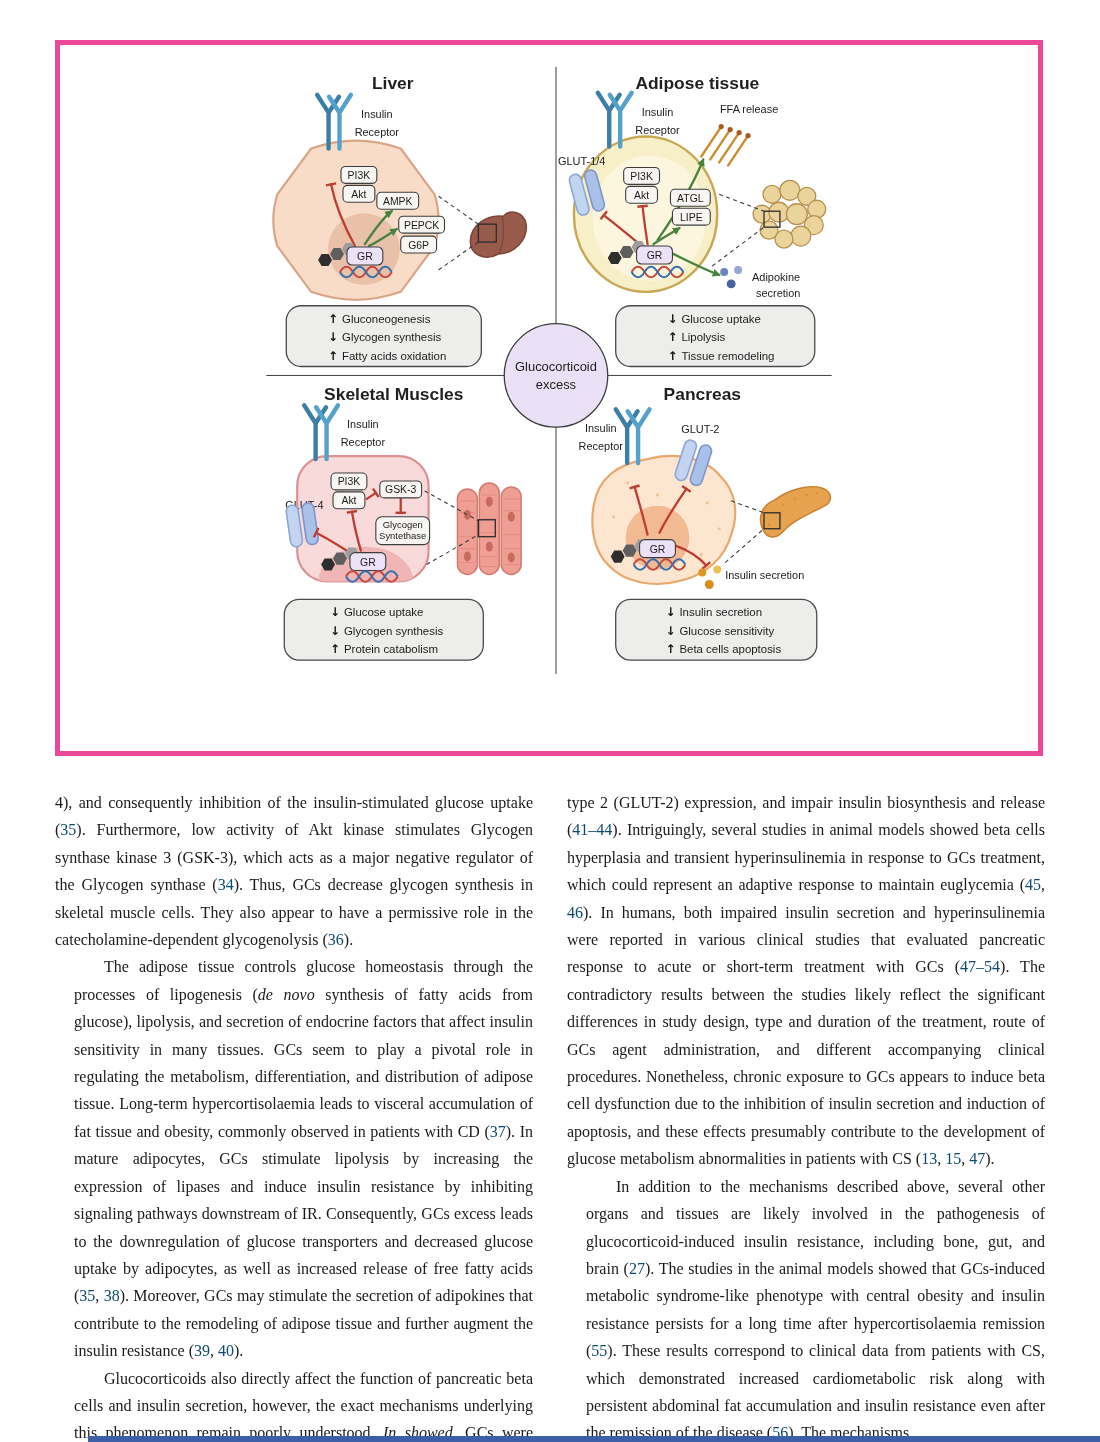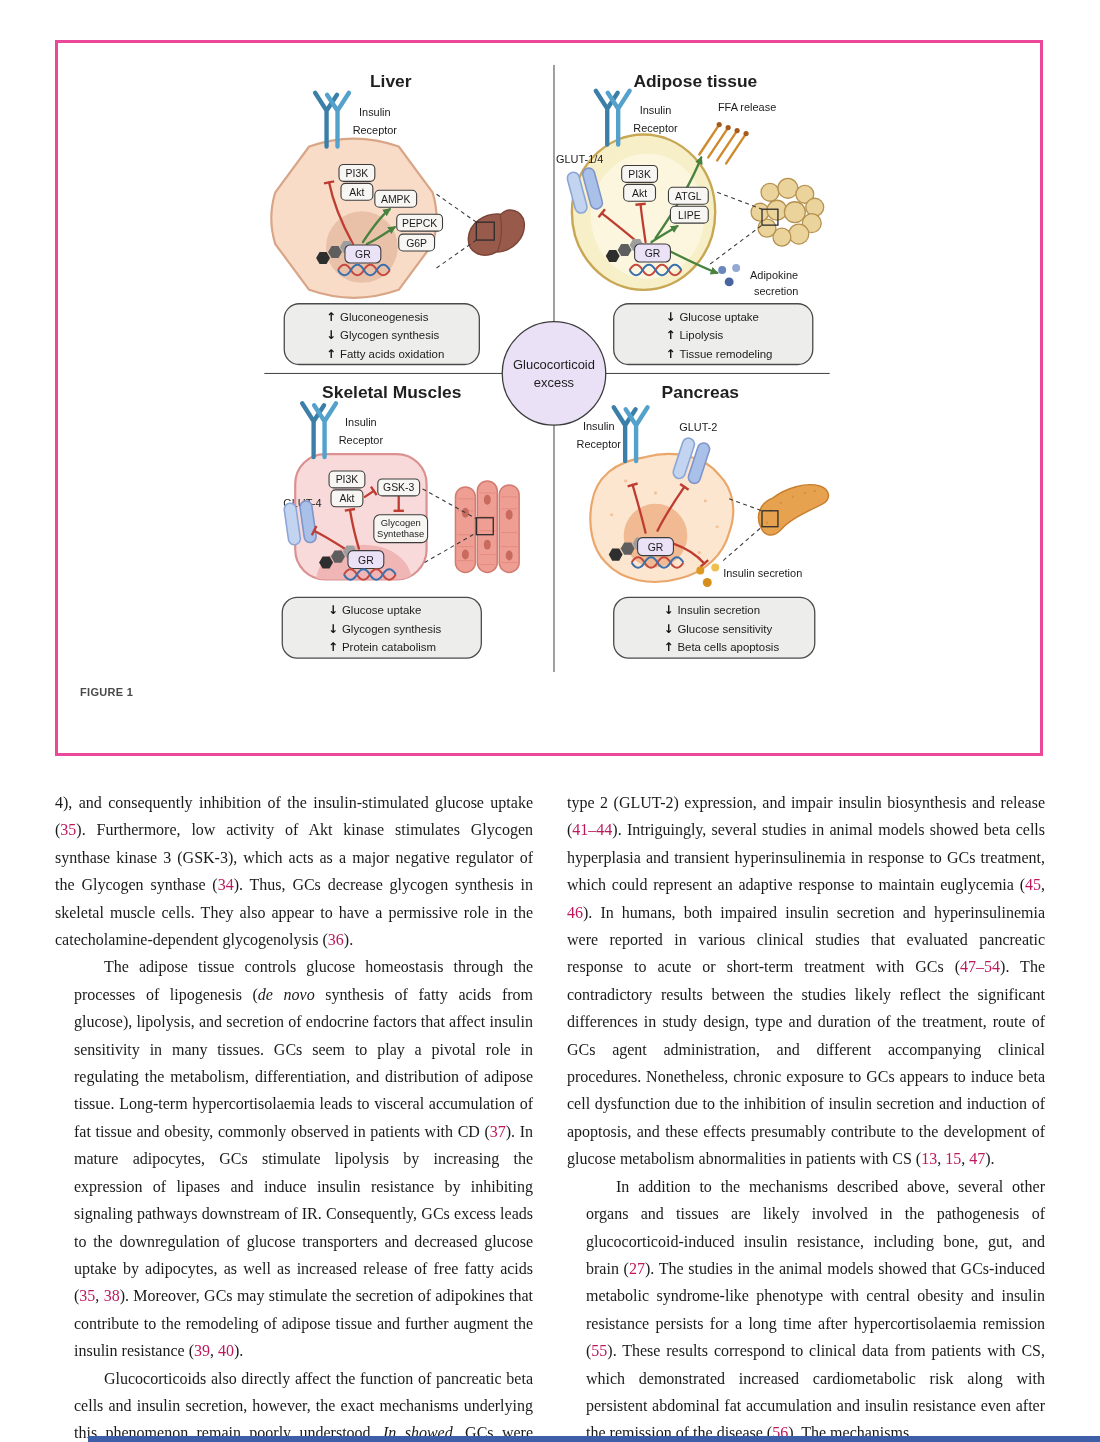--- a/index.html
+++ b/index.html
@@ -1,30 +1,30 @@
 <!DOCTYPE html>
 <html><head>
 <meta charset="utf-8">
 <style>
   html,body{margin:0;padding:0;background:#ffffff;}
   .page{position:relative;width:1100px;height:1442px;background:#ffffff;overflow:hidden;
         font-family:"Liberation Serif",serif;color:#191919;}
   .figure-box{position:absolute;left:55px;top:40px;width:988px;height:716px;
-              border:3px solid #ec4899;background:#ffffff;box-sizing:border-box;}
+              border:5px solid #ec4899;background:#ffffff;box-sizing:border-box;}
   .diagram{display:block;width:986px;height:637px;}
   .caption{padding:6px 22px 0 22px;font-family:"Liberation Sans",sans-serif;}
   .caption-title{font-size:11px;font-weight:bold;color:#4a4a4a;letter-spacing:.3px;margin-bottom:5px;}
   .caption-text{font-size:13px;color:#8f8f8f;line-height:1.62;}
   .columns{position:absolute;left:55px;top:789px;width:990px;}
   .col{position:absolute;top:0;width:478px;}
   .col-left{left:0;}
   .col-right{left:512px;}
   .col p{margin:0;text-align:justify;font-size:16px;line-height:27.4px;color:#1a1a1a;}
   .col p.indent{text-indent:30px;margin-left:19px;}
-  .ref{color:#be185d;}
+  .ref{color:#0c4a6e;}
   .it{font-style:italic;}
   .bottom-rule{position:absolute;left:88px;right:0;top:1436px;height:6px;background:#3e5fa8;}
   
   .qtitle{font:600 17.5px "Liberation Sans",sans-serif;fill:#1f1f1f;}
   .small{font:11px "Liberation Sans",sans-serif;fill:#1c1c1c;}
   .tiny{font:9.5px "Liberation Sans",sans-serif;fill:#1c1c1c;}
   .lbl{font:500 10.5px "Liberation Sans",sans-serif;fill:#1c1c1c;}
   .ctr{font:13px "Liberation Sans",sans-serif;fill:#1c1c1c;}
   .sumA{font:700 12px "DejaVu Sans",sans-serif;fill:#111;}
   .sumT{font:11.5px "Liberation Sans",sans-serif;fill:#1c1c1c;}
@@ -312,21 +312,20 @@
       </g>
 
       <g>
         <circle cx="498" cy="332" r="52" fill="#eae1f7" stroke="#3c3c3c" stroke-width="1.3"></circle>
         <text class="ctr" x="498" y="328" text-anchor="middle">Glucocorticoid</text>
         <text class="ctr" x="498" y="346" text-anchor="middle">excess</text>
       </g>
     </svg>
 
     <div class="caption">
-      <div class="caption-title">FIGURE 1</div>
     </div>
   </div>
 
   <div class="columns">
     <div class="col col-left">
         <p><span>4), and consequently inhibition of the insulin-stimulated glucose uptake (</span><span class="ref">35</span><span>). Furthermore, low activity of Akt kinase stimulates Glycogen synthase kinase 3 (GSK-3), which acts as a major negative regulator of the Glycogen synthase (</span><span class="ref">34</span><span>). Thus, GCs decrease glycogen synthesis in skeletal muscle cells. They also appear to have a permissive role in the catecholamine-dependent glycogenolysis (</span><span class="ref">36</span><span>).</span></p>
         <p class="indent"><span>The adipose tissue controls glucose homeostasis through the processes of lipogenesis (</span><span class="it">de novo</span><span> synthesis of fatty acids from glucose), lipolysis, and secretion of endocrine factors that affect insulin sensitivity in many tissues. GCs seem to play a pivotal role in regulating the metabolism, differentiation, and distribution of adipose tissue. Long-term hypercortisolaemia leads to visceral accumulation of fat tissue and obesity, commonly observed in patients with CD (</span><span class="ref">37</span><span>). In mature adipocytes, GCs stimulate lipolysis by increasing the expression of lipases and induce insulin resistance by inhibiting signaling pathways downstream of IR. Consequently, GCs excess leads to the downregulation of glucose transporters and decreased glucose uptake by adipocytes, as well as increased release of free fatty acids (</span><span class="ref">35</span><span>, </span><span class="ref">38</span><span>). Moreover, GCs may stimulate the secretion of adipokines that contribute to the remodeling of adipose tissue and further augment the insulin resistance (</span><span class="ref">39</span><span>, </span><span class="ref">40</span><span>).</span></p>
         <p class="indent"><span>Glucocorticoids also directly affect the function of pancreatic beta cells and insulin secretion, however, the exact mechanisms underlying this phenomenon remain poorly understood. </span><span class="it">In showed</span><span>, GCs were along to decrease the viability of beta cells, downregulate Glucose transporter</span></p>
       </div>
     <div class="col col-right">

